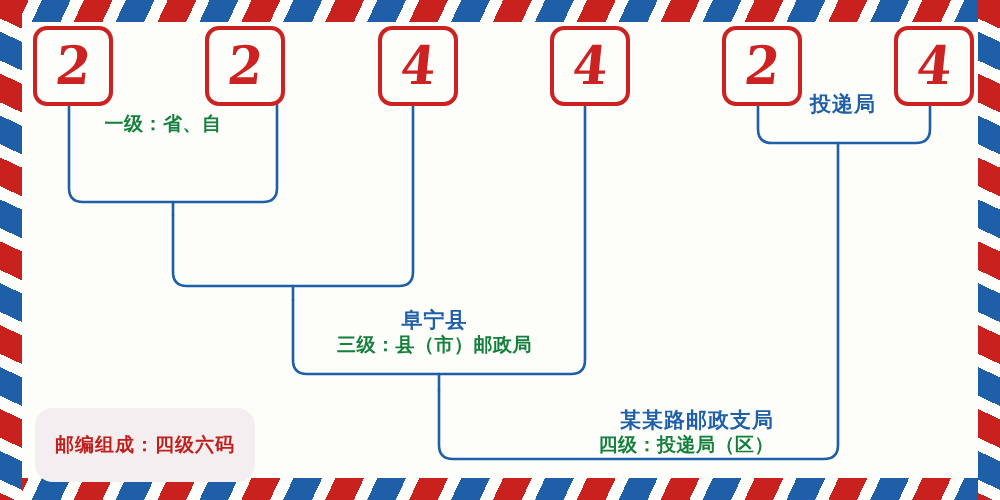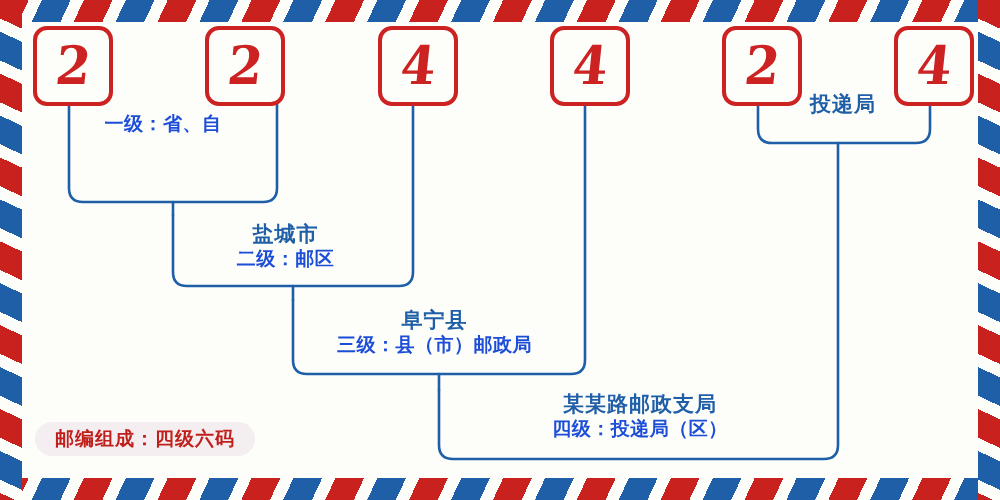--- a/index.html
+++ b/index.html
@@ -60,29 +60,29 @@
 
   
   .node-label{position:absolute;z-index:22;text-align:center;white-space:nowrap;}
   .node-title{
     font-family:"DejaVu Serif","Liberation Serif",serif;
     font-weight:bold;font-size:21px;color:#1f5fa8;
     letter-spacing:1px;line-height:1.18;
   }
   .node-sub{
     font-family:"DejaVu Sans","Liberation Sans",sans-serif;
-    font-weight:bold;font-size:19px;color:#1d4ed8;
+    font-weight:bold;font-size:19px;color:#15803d;
     letter-spacing:0.5px;line-height:1.25;
   }
   .node-sub .ln{display:block;}
 
   
   #legend-badge{
-    position:absolute;z-index:22;left:35px;top:422px;
-    padding:4px 20px;border-radius:18px;background:#f4eef1;
+    position:absolute;z-index:22;left:35px;top:408px;
+    padding:24px 20px;border-radius:18px;background:#f4eef1;
   }
   #legend-badge .legend-text{
     font-family:"DejaVu Serif","Liberation Serif",serif;
     font-weight:bold;font-size:19px;color:#c0201c;letter-spacing:1px;
   }
 </style>
 </head>
 <body>
 
 <div id="stage">
@@ -137,35 +137,29 @@
   <div class="digit-box" style="left:894px;top:26px;">
     <span class="digit-glyph">4</span>
   </div>
 
   <div class="node-label" style="left:78px;top:112px;width:170px;">
     <div class="node-sub">
       <span class="ln">一级：省、自</span>
     </div>
   </div>
 
-  <div class="node-label" style="left:198px;top:222px;width:175px;">
-    <div class="node-title">盐城市</div>
-    <div class="node-sub">
-      <span class="ln">二级：邮区</span>
-    </div>
-  </div>
 
   <div class="node-label" style="left:312px;top:308px;width:245px;text-align:center;">
     <div class="node-title">阜宁县</div>
     <div class="node-sub">
       <span class="ln">三级：县（市）邮政局</span>
     </div>
   </div>
 
-  <div class="node-label" style="left:506px;top:392px;width:268px;">
+  <div class="node-label" style="left:506px;top:408px;width:268px;text-align:right;">
     <div class="node-title">某某路邮政支局</div>
     <div class="node-sub">
       <span class="ln">四级：投递局（区）</span>
     </div>
   </div>
 
   <div class="node-label" style="left:776px;top:92px;width:134px;">
     <div class="node-title">投递局</div>
   </div>
 

